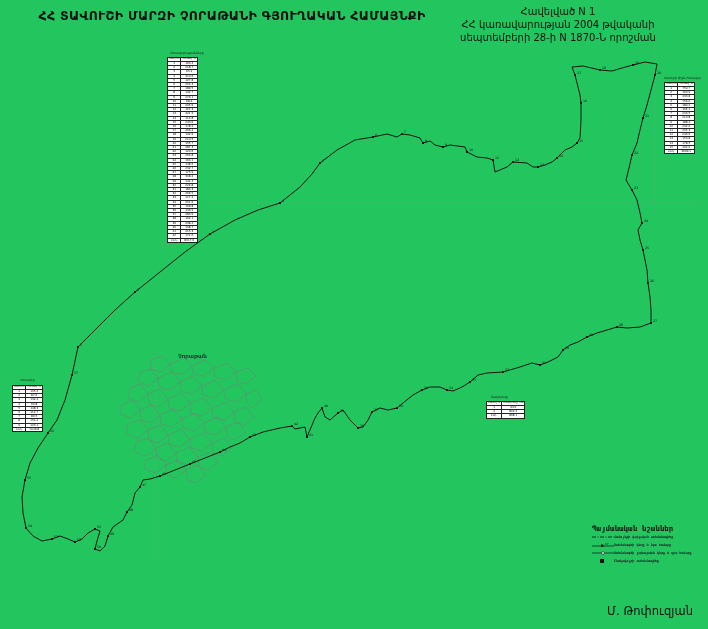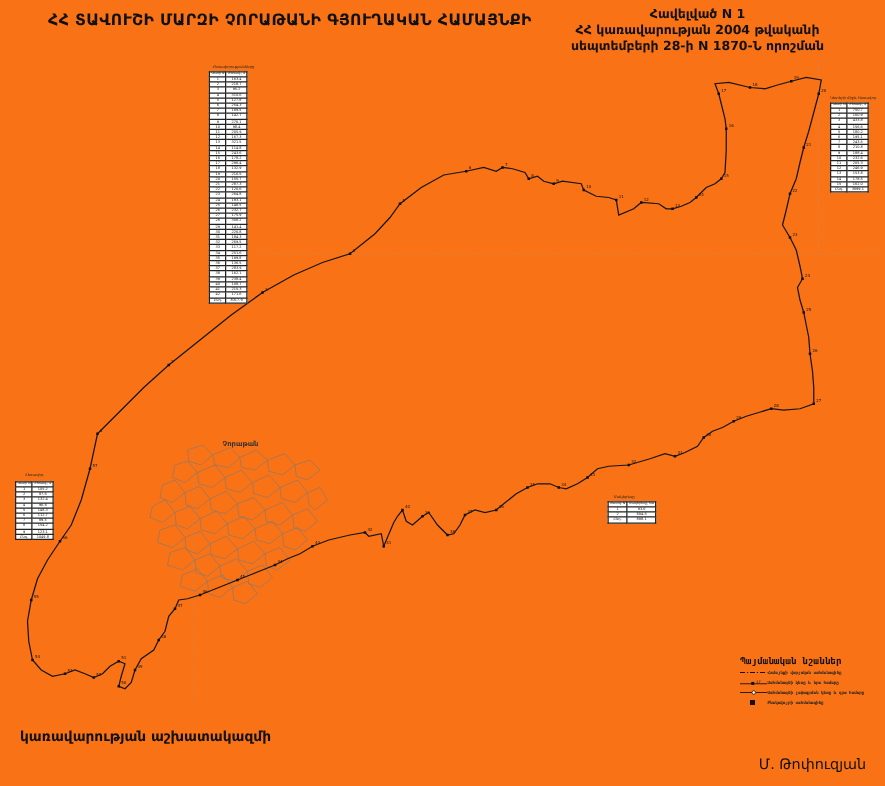--- a/index.html
+++ b/index.html
@@ -1,21 +1,21 @@
 <!DOCTYPE html>
 <html><head>
 <meta charset="utf-8">
 <style>
   html,body{margin:0;padding:0;background:#fff;}
-  #page{position:relative;width:708px;height:629px;background:#f97316;overflow:hidden;
+  #page{position:relative;width:708px;height:629px;background:#22c55e;overflow:hidden;
         font-family:"DejaVu Sans",sans-serif;color:#111;}
   .abs{position:absolute;}
   .doc-title{left:8px;top:8px;width:448px;text-align:center;font-weight:bold;
              font-size:12.5px;line-height:16px;letter-spacing:.3px;}
-  .annex{left:412px;top:5px;width:292px;text-align:center;font-weight:bold;
+  .annex{left:412px;top:5px;width:292px;text-align:center;font-weight:normal;
          font-size:10px;line-height:13px;}
   .mini-title{font-size:3px;line-height:3px;color:#222;white-space:nowrap;}
   table.mini{border-collapse:collapse;background:#fff;}
   table.mini td,table.mini th{border:0.5px solid #222;font-size:2.8px;line-height:1.15;
       padding:0 1px;text-align:center;font-weight:normal;color:#111;white-space:nowrap;}
   table.mini th{font-size:2.6px;}
   .legend-title{font-weight:bold;font-size:7.5px;}
   .legend-row{display:flex;align-items:center;height:8px;}
   .legend-sym{width:22px;height:6px;flex:0 0 22px;}
   .legend-label{font-size:3.4px;font-weight:bold;color:#222;white-space:nowrap;}
@@ -568,17 +568,16 @@
             <svg width="22" height="6">
               <rect x="8" y="1" width="4" height="4" fill="#111"></rect>
             </svg>
           </span>
           <span class="legend-label">Բնակավայրի սահմանագիծը</span>
         </div>
       </div>
   </div>
 
   <div class="abs footer-left">
-    <div>կառավարության աշխատակազմի</div>
   </div>
   <div class="abs signature">Մ. Թոփուզյան</div>
 
 </div>
 
 </body></html>

